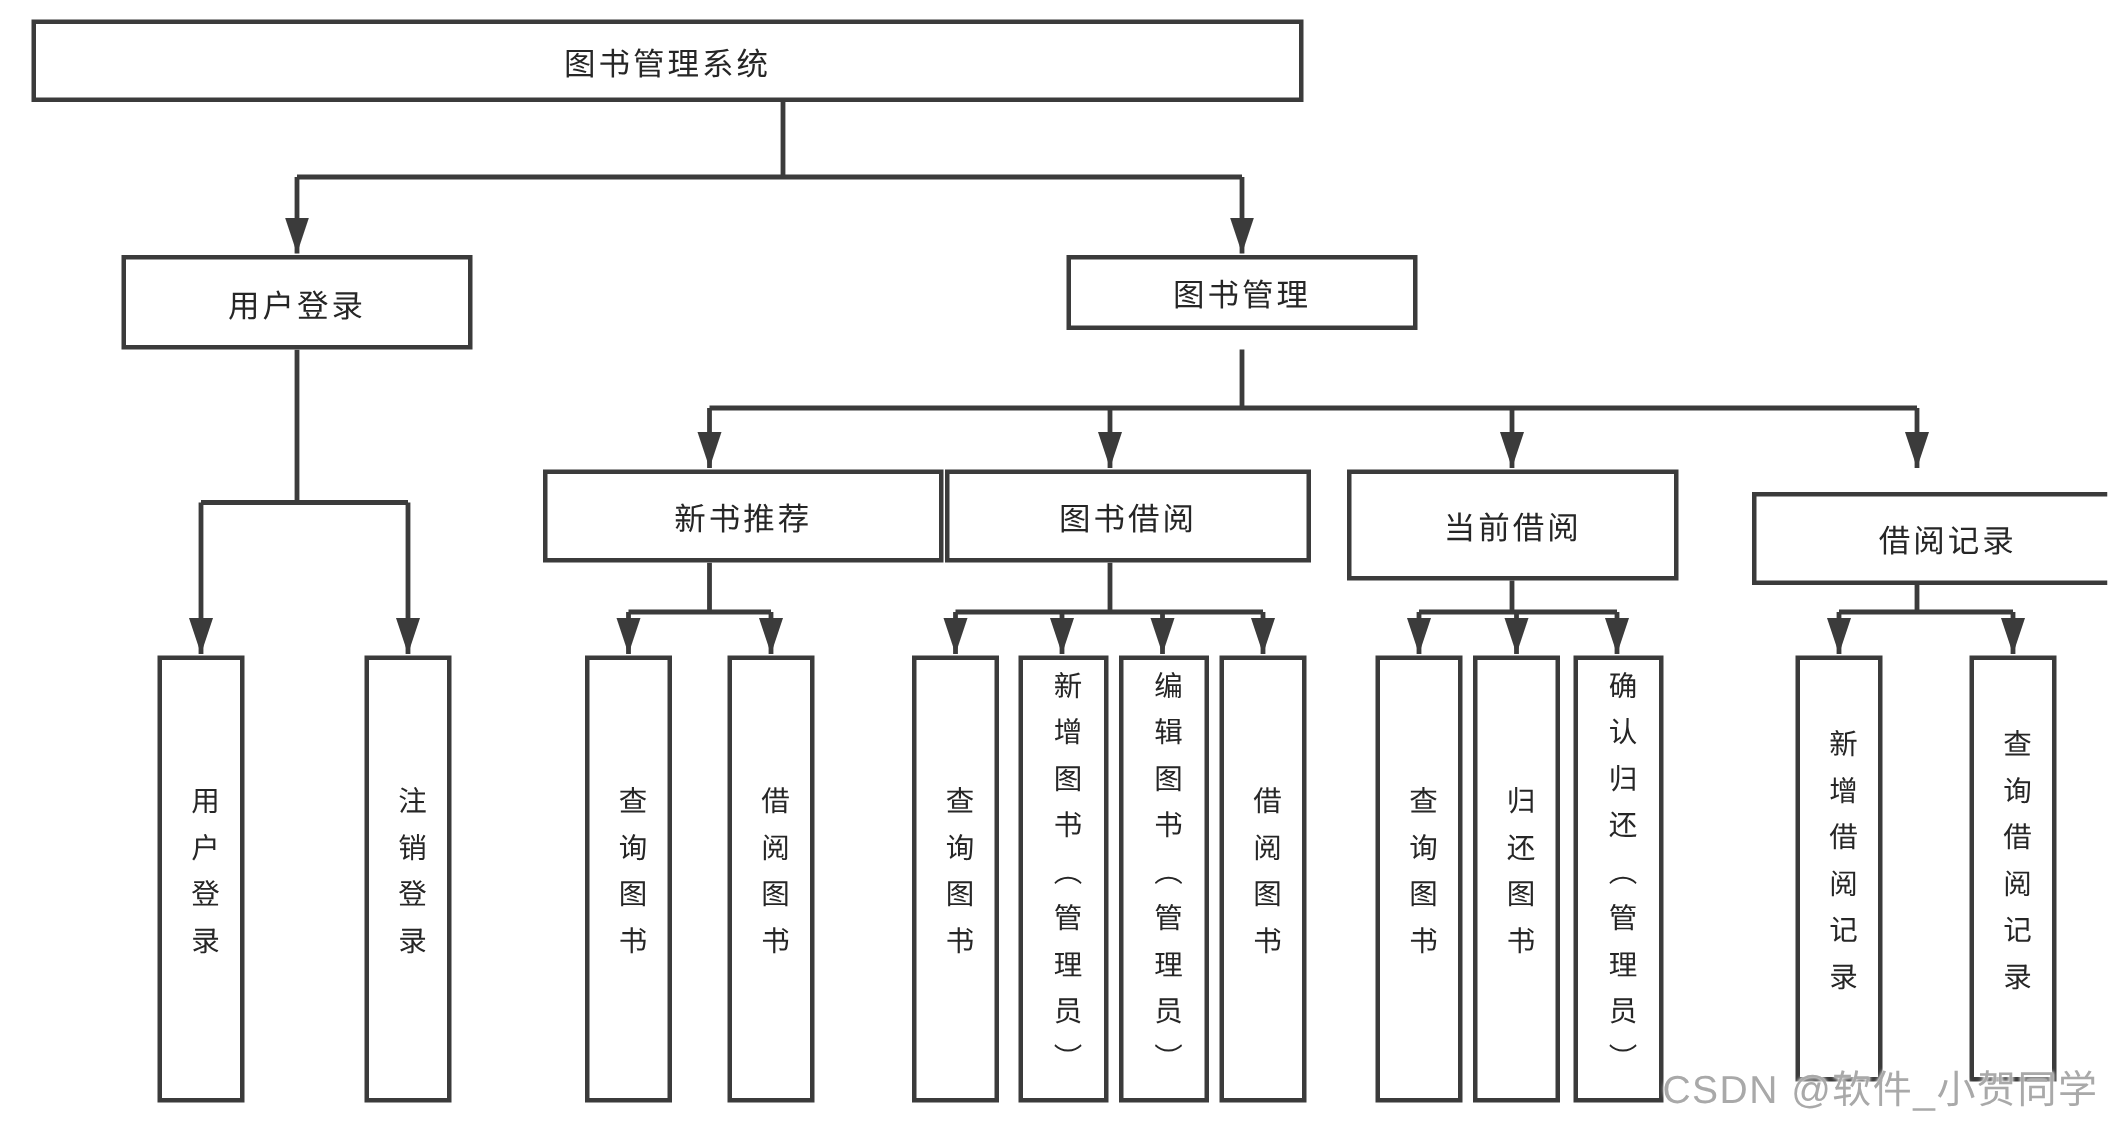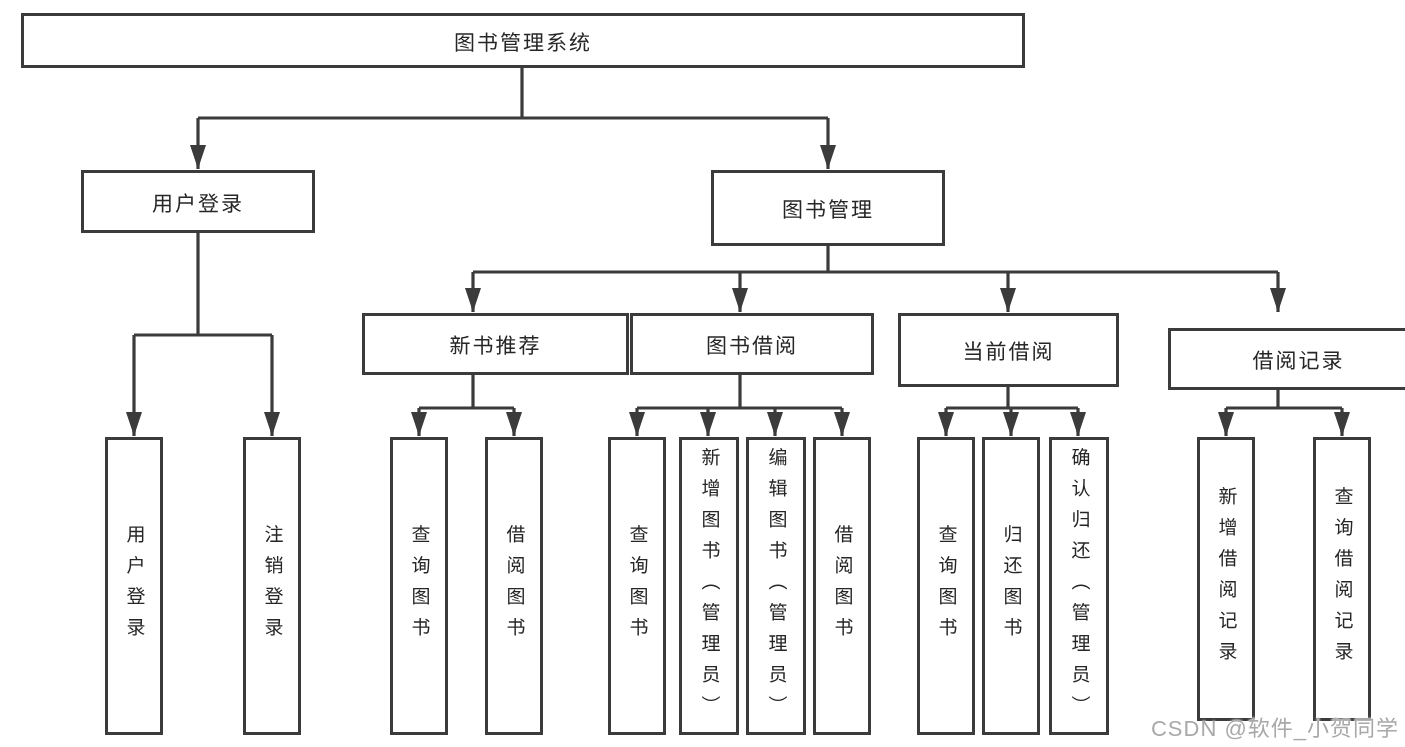--- a/index.html
+++ b/index.html
@@ -16,21 +16,21 @@
   .hnode.root{font-size:21px;}
   .vnode{
     position:absolute;box-sizing:border-box;background:#ffffff;
     border:3px solid #3b3b3b;display:flex;align-items:center;justify-content:center;
     writing-mode:vertical-lr;text-orientation:mixed;
     font-size:19px;font-weight:500;color:#262626;letter-spacing:12px;
     line-height:1;overflow:hidden;
   }
   .watermark{
     position:absolute;right:6px;bottom:5px;z-index:5;
-    font-size:22px;letter-spacing:1px;color:#a9a9a9;
+    font-size:26px;letter-spacing:1px;color:#a9a9a9;
     text-shadow:0 0 2px #ffffff,0 0 3px #ffffff;white-space:nowrap;
   }
 </style>
 </head>
 <body>
 
 <div class="stage">
 
   <svg class="wires" width="1405" height="747" viewBox="0 0 1405 747">
     <defs>
@@ -65,24 +65,24 @@
       <line x1="775" y1="408" x2="775" y2="436" marker-end="url(#ah)"></line>
       <line x1="842" y1="408" x2="842" y2="436" marker-end="url(#ah)"></line>
       <line x1="946" y1="408" x2="946" y2="436" marker-end="url(#ah)"></line>
       <line x1="1011" y1="408" x2="1011" y2="436" marker-end="url(#ah)"></line>
       <line x1="1078" y1="408" x2="1078" y2="436" marker-end="url(#ah)"></line>
       <line x1="1226" y1="408" x2="1226" y2="436" marker-end="url(#ah)"></line>
       <line x1="1342" y1="408" x2="1342" y2="436" marker-end="url(#ah)"></line>
     </g>
   </svg>
 
-  <div class="hnode root" style="left:21px;top:13px;width:1004px;height:55px">图书管理系统</div>
+  <div class="hnode root" style="left:21px;top:13px;width:848px;height:55px">图书管理系统</div>
 
   <div class="hnode" style="left:81px;top:170px;width:234px;height:63px">用户登录</div>
-  <div class="hnode" style="left:711px;top:170px;width:234px;height:76px">图书管理</div>
+  <div class="hnode" style="left:711px;top:170px;width:234px;height:50px">图书管理</div>
 
   <div class="hnode" style="left:362px;top:313px;width:267px;height:62px">新书推荐</div>
   <div class="hnode" style="left:630px;top:313px;width:244px;height:62px">图书借阅</div>
   <div class="hnode" style="left:898px;top:313px;width:221px;height:74px">当前借阅</div>
   <div class="hnode" style="left:1168px;top:328px;width:261px;height:62px">借阅记录</div>
 
   <div class="vnode" style="left:105px;top:437px;width:58px;height:298px">用户登录</div>
   <div class="vnode" style="left:243px;top:437px;width:58px;height:298px">注销登录</div>
 
   <div class="vnode" style="left:390px;top:437px;width:58px;height:298px">查询图书</div>

